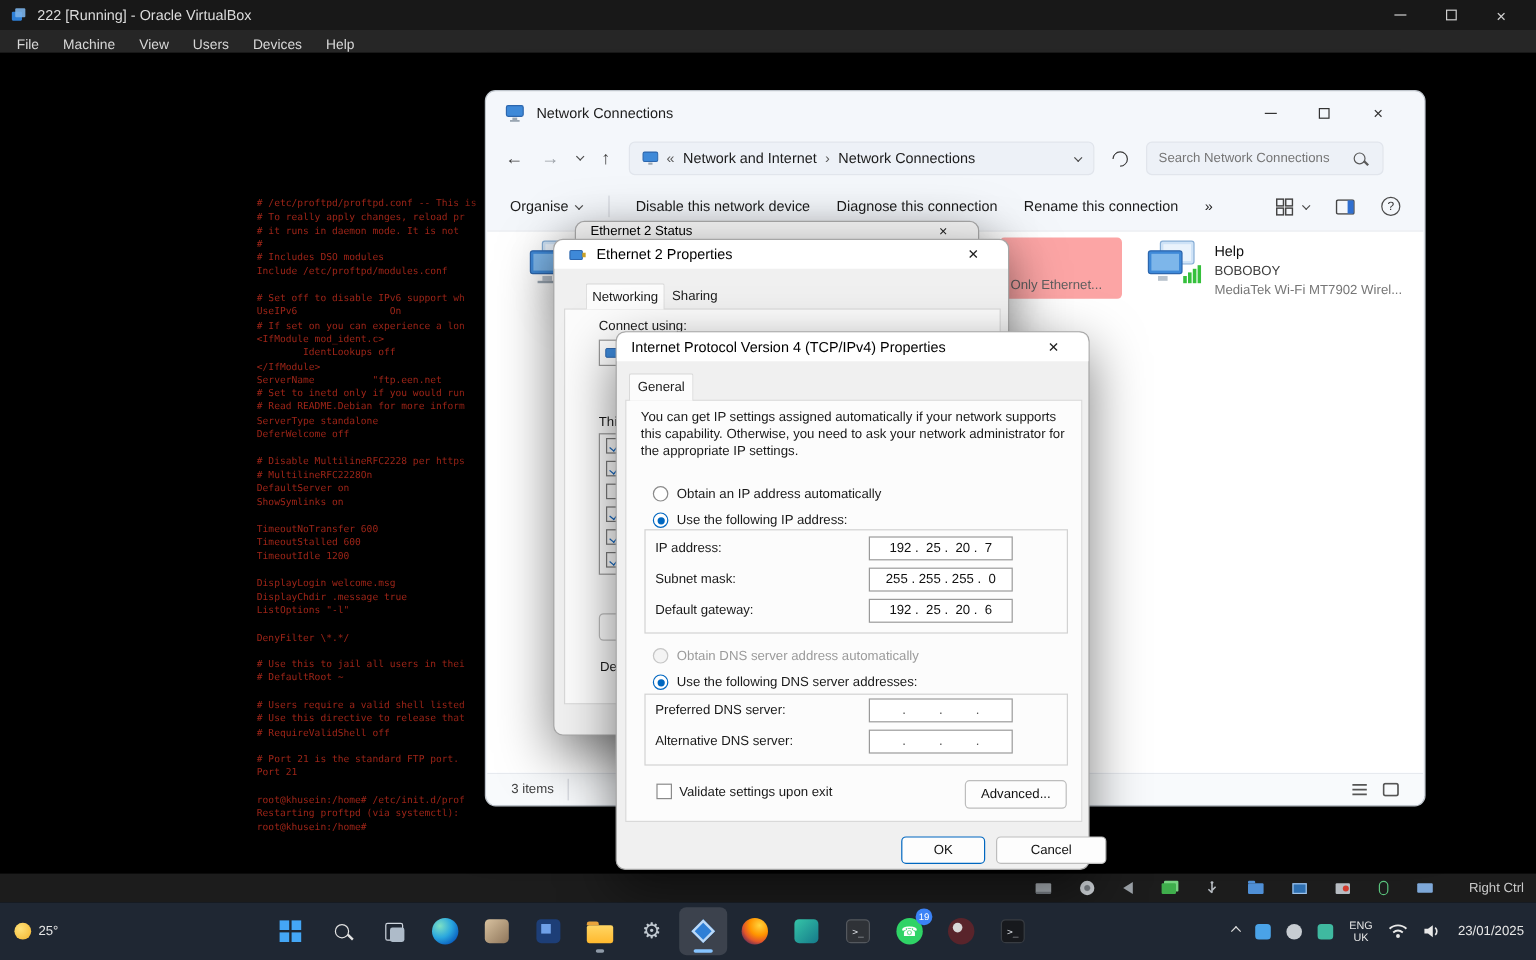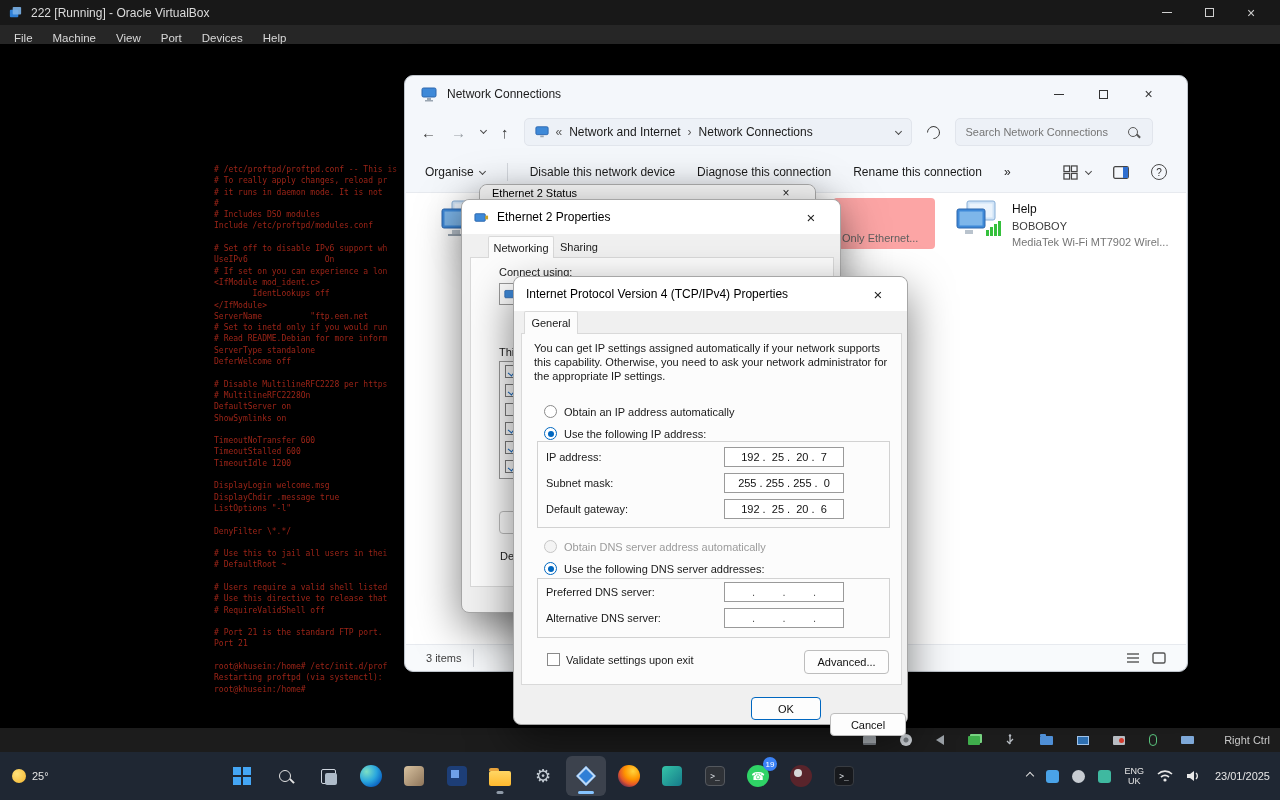--- a/index.html
+++ b/index.html
@@ -62,21 +62,21 @@
   .ex-content{position:absolute;left:1px;right:1px;top:116px;bottom:27px;background:#fff;border-top:1px solid #e7eaef;}
   .ex-statusbar{position:absolute;left:1px;right:1px;bottom:1px;height:26px;display:flex;align-items:center;padding:0 20px;gap:12px;font-size:11px;color:#3f3f3f;background:#f8fafc;border-top:1px solid #e7eaef;border-radius:0 0 8px 8px;}
   .sel-frag{position:absolute;left:427px;top:5px;width:102px;height:51px;background:#fca5a5;border-radius:4px;}
   .frag-text{position:absolute;left:9px;top:34px;font-size:11px;color:#5f5f5f;white-space:nowrap;}
   .net-name{font-size:12px;color:#101010;}
   .net-ssid{font-size:11px;color:#3c3c3c;}
   .net-dev{font-size:11px;color:#767676;white-space:nowrap;}
 
   
   .dlg{position:absolute;background:#f0f0f0;border:1px solid #a6a6a6;border-radius:8px;box-shadow:0 16px 44px rgba(0,0,0,.5);}
-  .dlg-tb{height:34px;background:#fff;border-radius:8px 8px 0 0;display:flex;align-items:center;padding:0 12px;gap:8px;}
+  .dlg-tb{height:24px;background:#fff;border-radius:8px 8px 0 0;display:flex;align-items:center;padding:0 12px;gap:8px;}
   .dlg-title{font-size:12px;color:#000;white-space:nowrap;}
   .dlg-x{margin-left:auto;width:34px;height:30px;display:flex;align-items:center;justify-content:center;font-size:15px;color:#222;}
   .tab{position:absolute;font-size:11px;color:#1a1a1a;display:flex;align-items:center;justify-content:center;}
   .tab.active{background:#fcfcfc;border:1px solid #d9d9d9;border-bottom:0;border-radius:2px 2px 0 0;z-index:2;}
   .page{position:absolute;background:#fcfcfc;border:1px solid #d9d9d9;}
   .lbl{position:absolute;font-size:11px;color:#1a1a1a;white-space:nowrap;}
   .lbl.dis{color:#9b9b9b;}
   .radio{position:absolute;width:13px;height:13px;border:1px solid #8a8a8a;border-radius:50%;background:#fff;}
   .radio.on{border-color:#0067c0;}
   .radio.on::after{content:"";position:absolute;left:2.5px;top:2.5px;width:6px;height:6px;border-radius:50%;background:#0067c0;}
@@ -149,21 +149,21 @@
         <span class="vbc">
             <span class="ic-max"></span>
           </span>
         <span class="vbc">×</span>
       </div>
     </div>
     <div class="vb-menubar">
       <span class="vb-menu-item">File</span>
       <span class="vb-menu-item">Machine</span>
       <span class="vb-menu-item">View</span>
-      <span class="vb-menu-item">Port</span>
+      <span class="vb-menu-item">Users</span>
       <span class="vb-menu-item">Devices</span>
       <span class="vb-menu-item">Help</span>
     </div>
     <div id="vm">
       <pre id="terminal"># /etc/proftpd/proftpd.conf -- This is
 # To really apply changes, reload pr
 # it runs in daemon mode. It is not
 #
 # Includes DSO modules
 Include /etc/proftpd/modules.conf
@@ -430,21 +430,21 @@
     <span class="lbl" style="left:32px;top:309px">Preferred DNS server:</span>
     <div class="ipfield" style="left:210px;top:305px;color:#555">.         .         .</div>
     <span class="lbl" style="left:32px;top:335px">Alternative DNS server:</span>
     <div class="ipfield" style="left:210px;top:331px;color:#555">.         .         .</div>
 
     <span class="cb" style="left:33px;top:376px"></span>
     <span class="lbl" style="left:52px;top:377px">Validate settings upon exit</span>
     <div class="btn" style="left:290px;top:373px;width:85px;height:24px">Advanced...</div>
 
     <div class="btn default" style="left:237px;top:420px;width:70px;height:23px">OK</div>
-    <div class="btn" style="left:316px;top:436px;width:76px;height:23px">Cancel</div>
+    <div class="btn" style="left:316px;top:420px;width:92px;height:23px">Cancel</div>
   </div>
 
   <div id="taskbar">
     <div class="tb-weather">
       <span class="sun"></span>
       <span>25°</span>
     </div>
     <div class="tb-center">
       <div class="tbi">
           <span class="winlogo">

